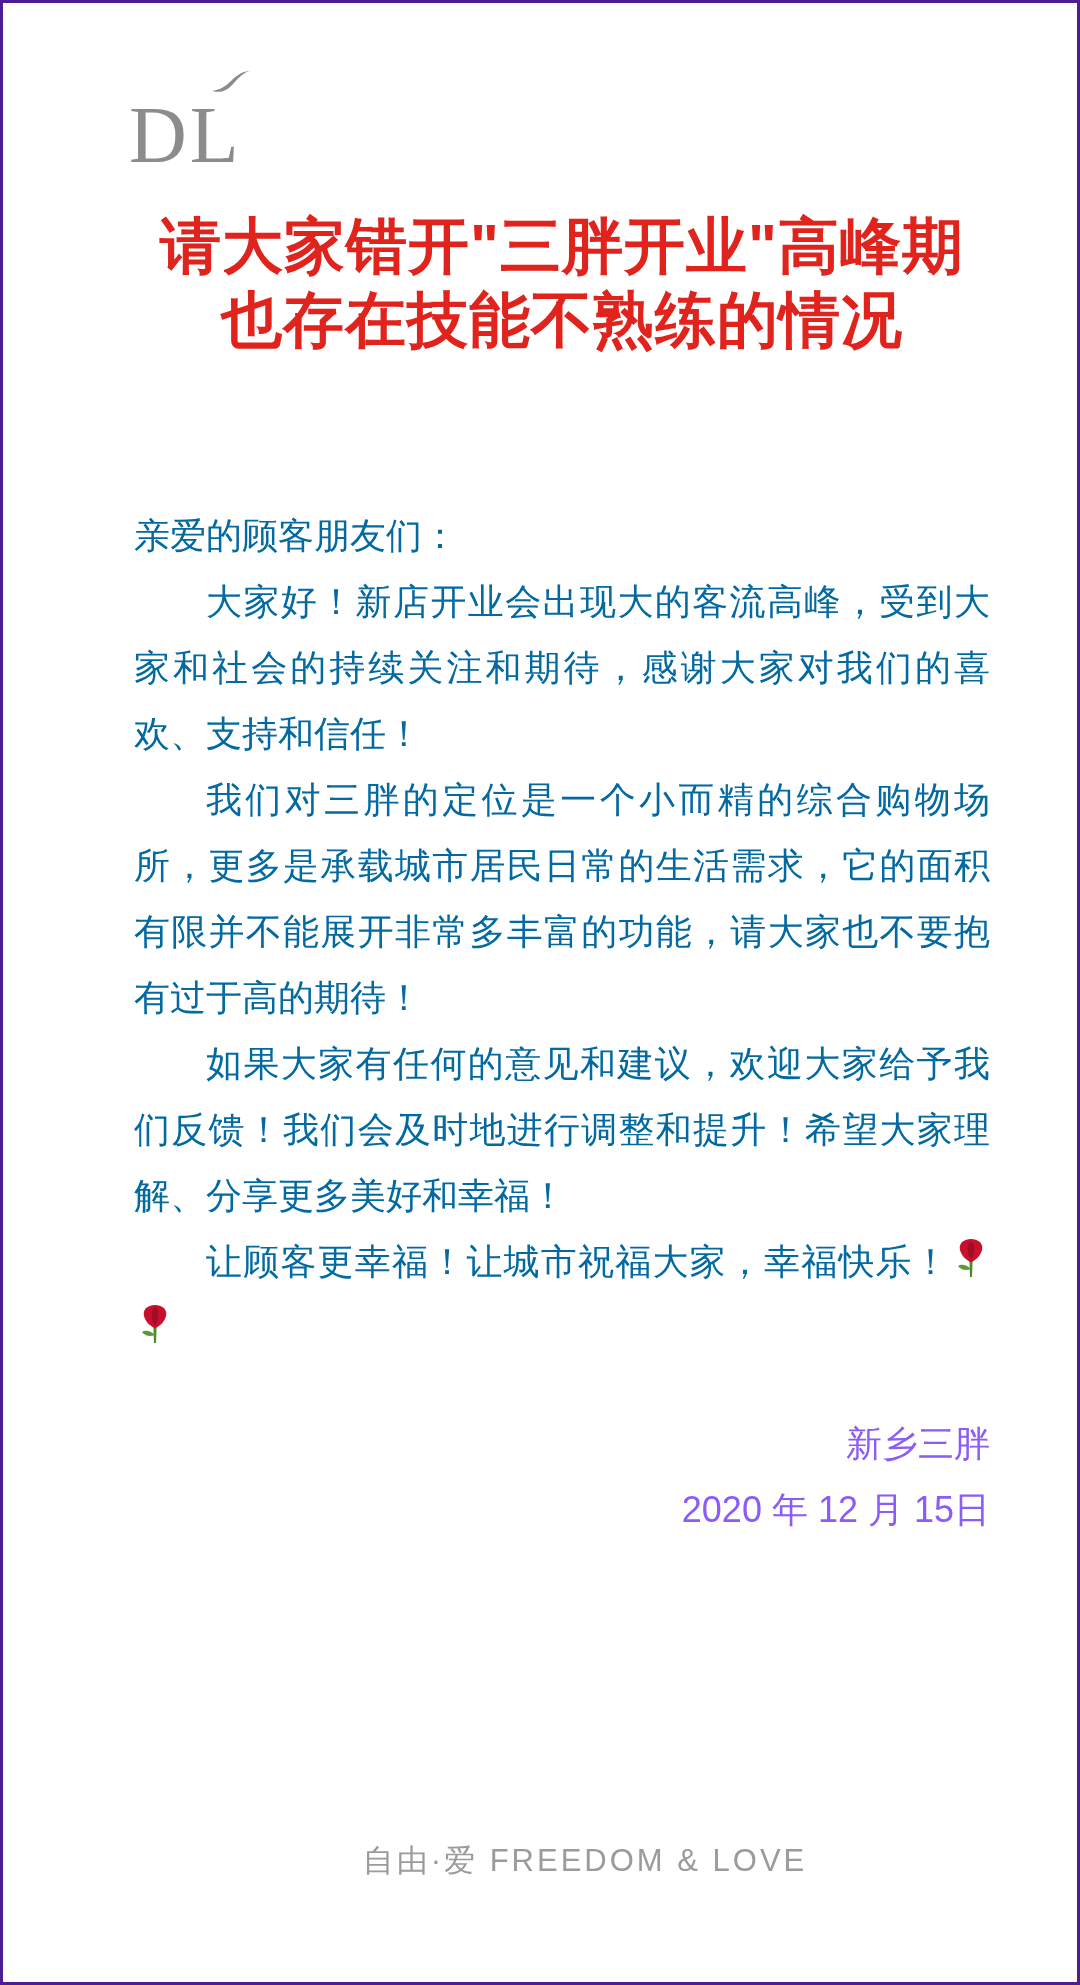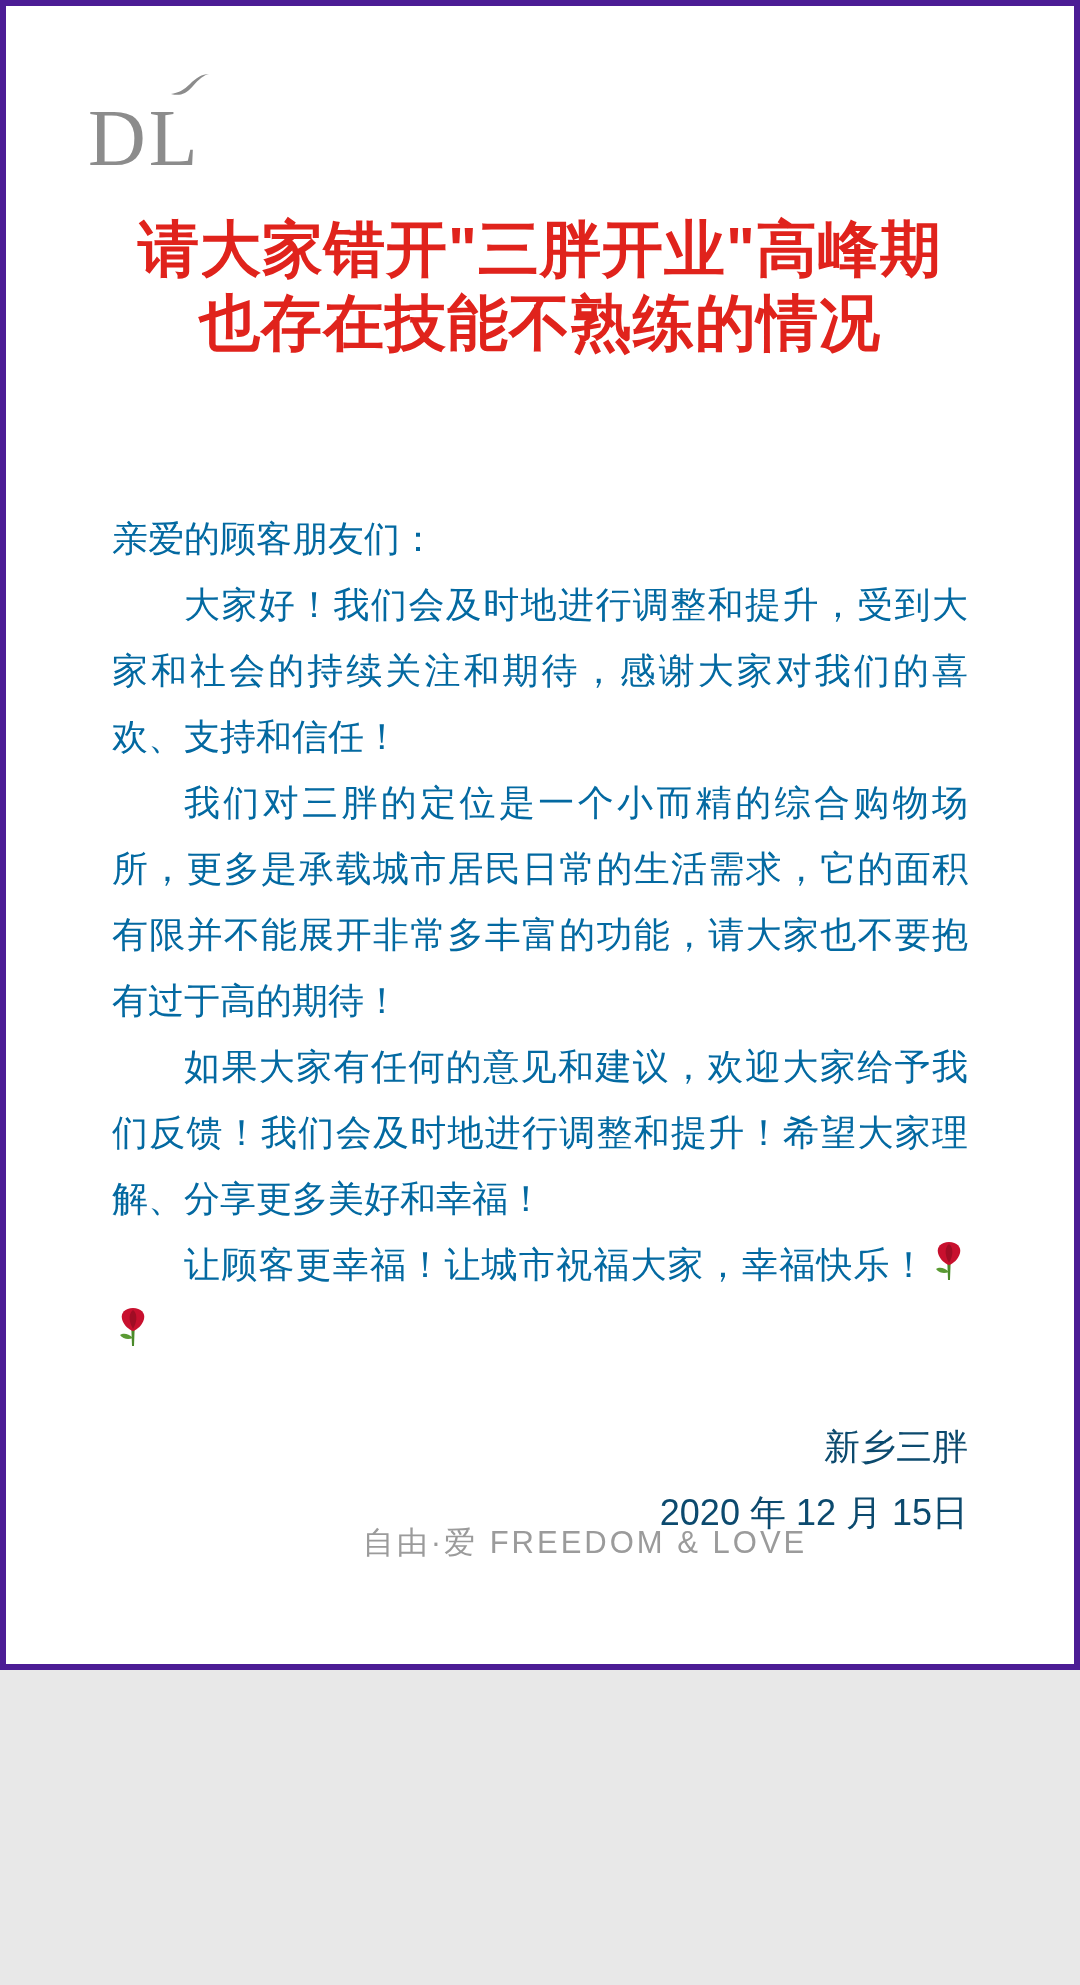--- a/index.html
+++ b/index.html
@@ -1,26 +1,27 @@
 <!DOCTYPE html>
 <html><head>
 <meta charset="utf-8">
 <style>
   html, body { margin: 0; padding: 0; background: #e8e8e8; }
   .page {
     position: relative;
     width: 1080px;
-    height: 1670px;
+    height: 1985px;
     margin: 0 auto;
     background: #ffffff;
-    border: 6px solid #4c1d95;
+    border: 3px solid #4c1d95;
     box-sizing: border-box;
     overflow: hidden;
     font-family: "Liberation Sans", "DejaVu Sans", sans-serif;
     color: #1a1a1a;
+    padding-left: 44px;
   }
 
   
   .logo {
     position: relative;
     width: fit-content;
     margin: 92px 0 0 82px;
     font-family: "Liberation Serif", "DejaVu Serif", serif;
     font-size: 80px;
     line-height: 1;
@@ -60,21 +61,21 @@
   .closing-line { text-indent: 2em; margin: 0; }
   .rose { vertical-align: -7px; margin-left: 2px; }
 
   
   .sign-block {
     width: 856px;
     margin: 50px auto 0 auto;
     text-align: right;
     font-size: 36px;
     line-height: 66px;
-    color: #0c4a6e;
+    color: #8b5cf6;
   }
 
   
   .footer {
     position: absolute;
     left: 0;
     bottom: 100px;
     width: 100%;
     text-align: center;
     color: #9b9b9b;
@@ -95,21 +96,21 @@
     </svg>
   </div>
 
   <div class="title">
     <div>请大家错开"三胖开业"高峰期</div>
     <div>也存在技能不熟练的情况</div>
   </div>
 
   <div class="letter">
     <p class="salutation">亲爱的顾客朋友们：</p>
-    <p>大家好！我们会及时地进行调整和提升，受到大家和社会的持续关注和期待，感谢大家对我们的喜欢、支持和信任！</p>
+    <p>大家好！新店开业会出现大的客流高峰，受到大家和社会的持续关注和期待，感谢大家对我们的喜欢、支持和信任！</p>
     <p>我们对三胖的定位是一个小而精的综合购物场所，更多是承载城市居民日常的生活需求，它的面积有限并不能展开非常多丰富的功能，请大家也不要抱有过于高的期待！</p>
     <p>如果大家有任何的意见和建议，欢迎大家给予我们反馈！我们会及时地进行调整和提升！希望大家理解、分享更多美好和幸福！</p>
     <p class="closing-line">
       <span>让顾客更幸福！让城市祝福大家，幸福快乐！</span><svg class="rose" width="38" height="44" viewBox="0 0 38 44">
         <path d="M19 40 L18.4 24 L19.6 24 Z" fill="#4a8a2a" stroke="#4a8a2a" stroke-width="2"></path>
         <path d="M19 32 C14 27 9 27 6 29 C9 33 14 34 19 32 Z" fill="#5a9a33"></path>
         <path d="M19 2 C11 2 6.5 7 8 13 C9.5 19 15 24 19 25 C23 24 28.5 19 30 13 C31.5 7 27 2 19 2 Z" fill="#c8102e"></path>
         <path d="M19 4 C15 7 14 14 19 23 C24 14 23 7 19 4 Z" fill="#a00d24"></path>
       </svg><svg class="rose" width="38" height="44" viewBox="0 0 38 44">
         <path d="M19 40 L18.4 24 L19.6 24 Z" fill="#4a8a2a" stroke="#4a8a2a" stroke-width="2"></path>

